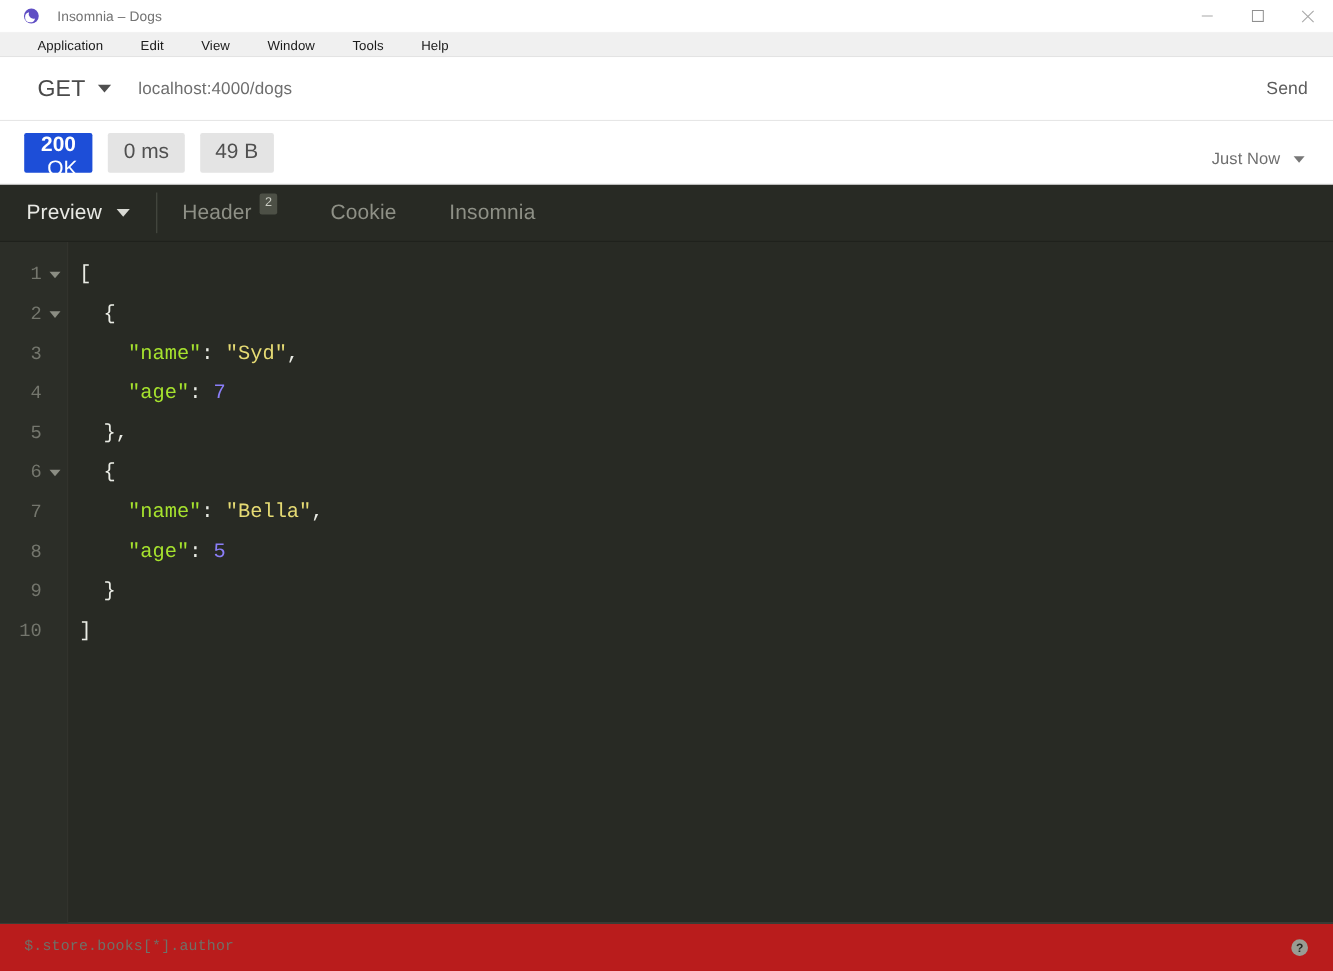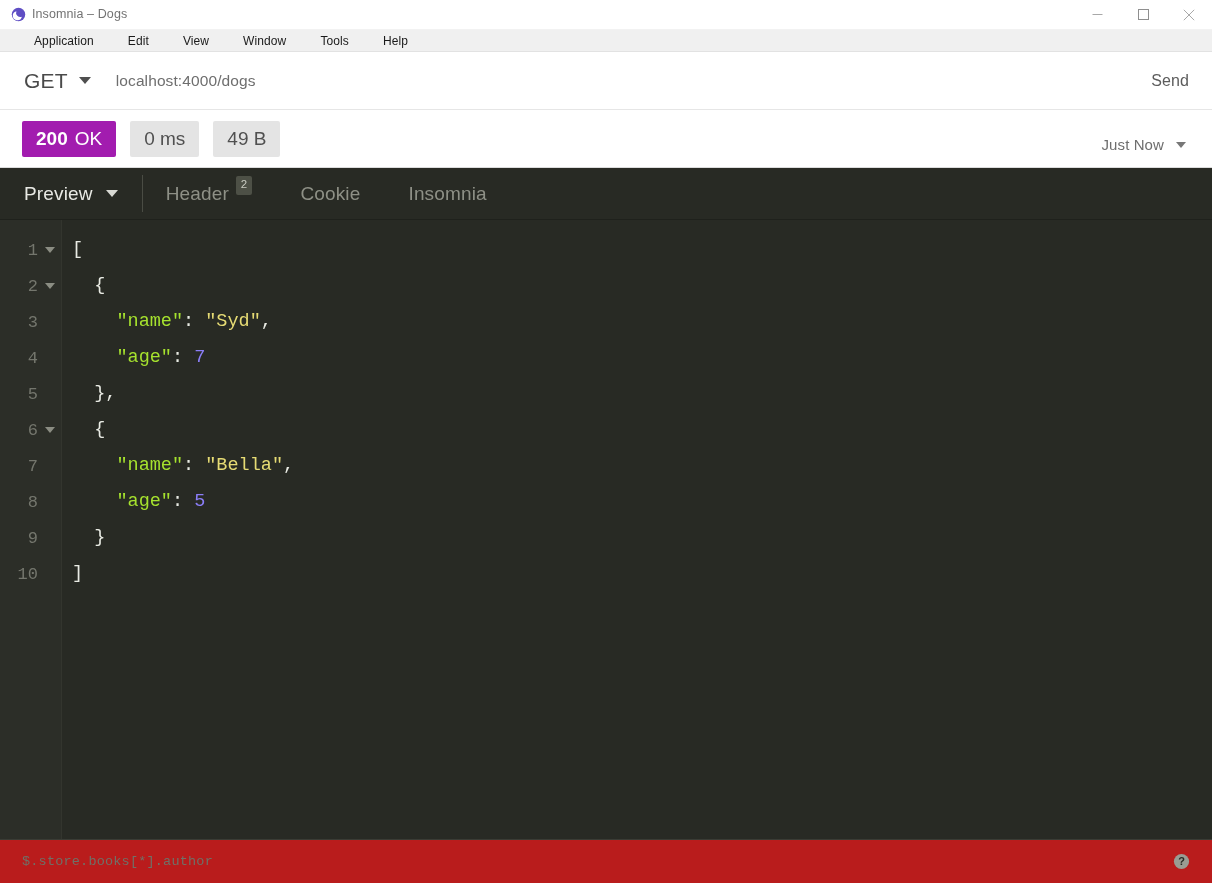--- a/index.html
+++ b/index.html
@@ -25,22 +25,23 @@
   .titlebar {
     height: 30px;
     background: #ffffff;
     display: flex;
     align-items: center;
     flex: 0 0 30px;
     border-bottom: 1px solid #f2f2f2;
   }
   .titlebar-left {
     display: flex;
-    padding-left: 11px;
-    gap: 6px;
+    align-items: center;
+    padding-left: 21px;
+    gap: 16px;
     flex: 1 1 auto;
     min-width: 0;
   }
   .app-logo {
     width: 15px;
     height: 15px;
     position: relative;
     flex: 0 0 15px;
   }
   .app-logo svg { display: block; }
@@ -90,21 +91,21 @@
     height: 58px;
     background: #ffffff;
     display: flex;
     align-items: center;
     border-bottom: 1px solid #e6e6e6;
   }
   .method-wrap {
     display: flex;
     align-items: center;
     gap: 11px;
-    padding-left: 24px;
+    padding-left: 34px;
     flex: 0 0 auto;
   }
   .method-label {
     font-size: 21px;
     color: #4a4a4a;
     letter-spacing: 0.2px;
     font-weight: 400;
   }
   .caret-down {
     width: 0; height: 0;
@@ -154,22 +155,23 @@
   .tag {
     height: 36px;
     display: flex;
     align-items: center;
     padding: 0 14px;
     font-size: 19px;
     border-radius: 2px;
     white-space: nowrap;
   }
   .tag-status {
-    background: #a21caf;
+    background: #1d4ed8;
     color: #ffffff;
+    flex-direction: column;
   }
   .tag-status .code { font-weight: 700; }
   .tag-status .text { font-weight: 400; margin-left: 7px; }
   .tag-neutral {
     background: #e4e4e4;
     color: #505050;
   }
   .status-spacer { flex: 1 1 auto; }
   .history-dd {
     display: flex;

